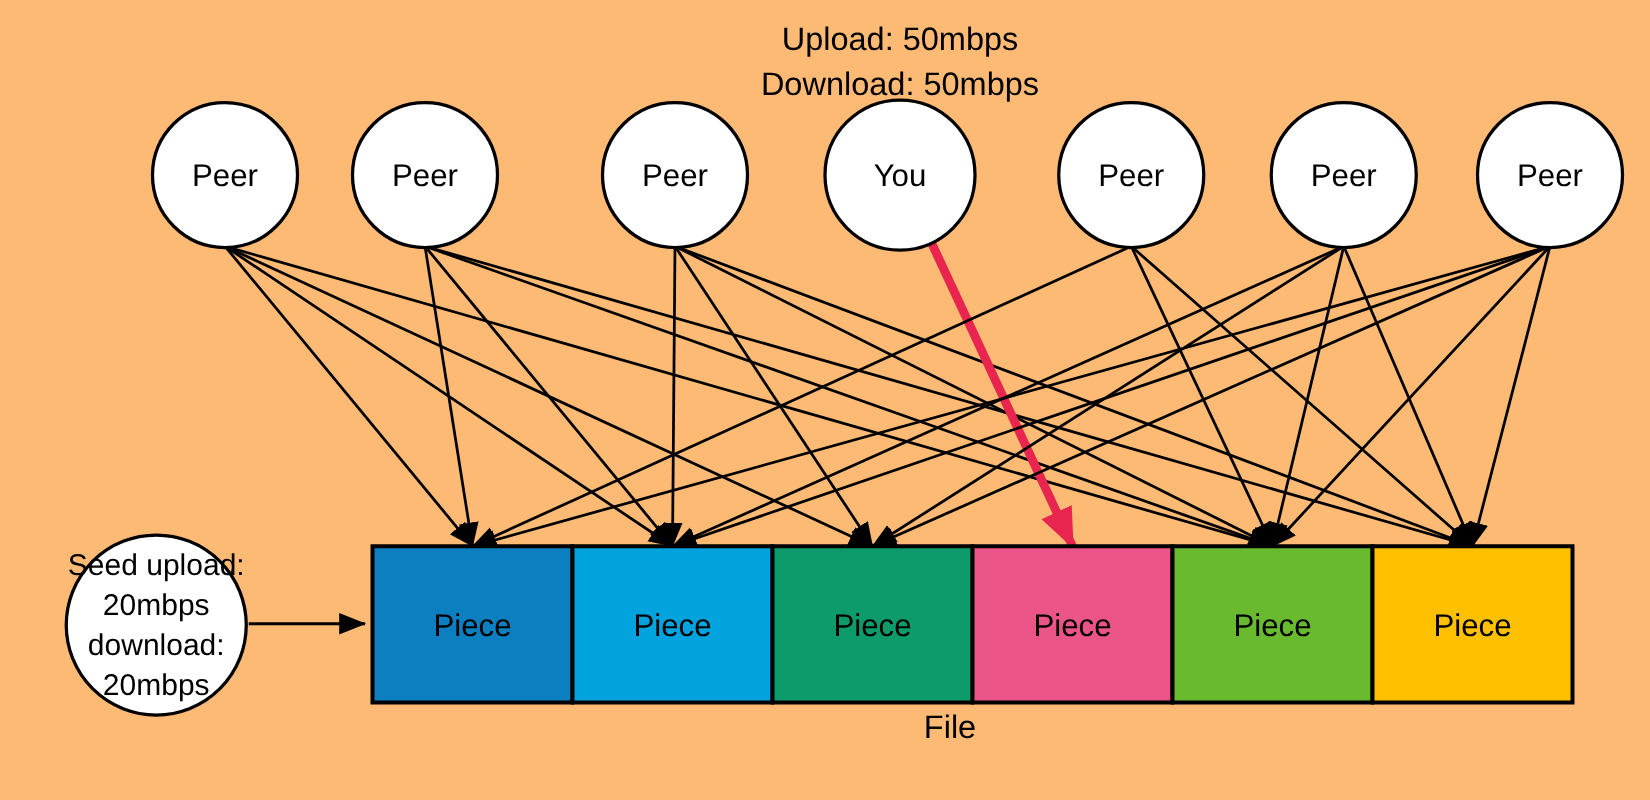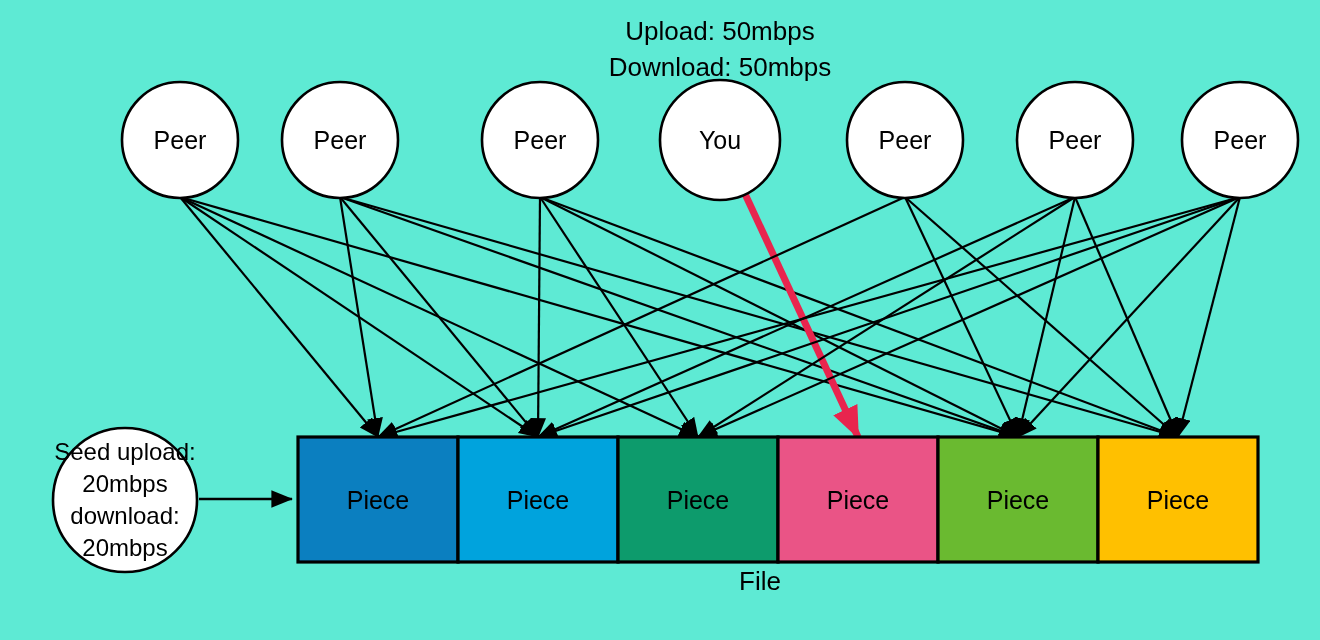--- a/index.html
+++ b/index.html
@@ -10,21 +10,21 @@
   body {
     width: 1320px;
     height: 640px;
     overflow: hidden;
     font-family: "Liberation Sans", sans-serif;
   }
   #stage {
     position: relative;
     width: 1320px;
     height: 640px;
-    background: #5eead4;
+    background: #fdba74;
   }
   #diagram-svg {
     position: absolute;
     top: 0;
     left: 0;
     width: 1320px;
     height: 640px;
   }
   text {
     font-family: "Liberation Sans", sans-serif;

